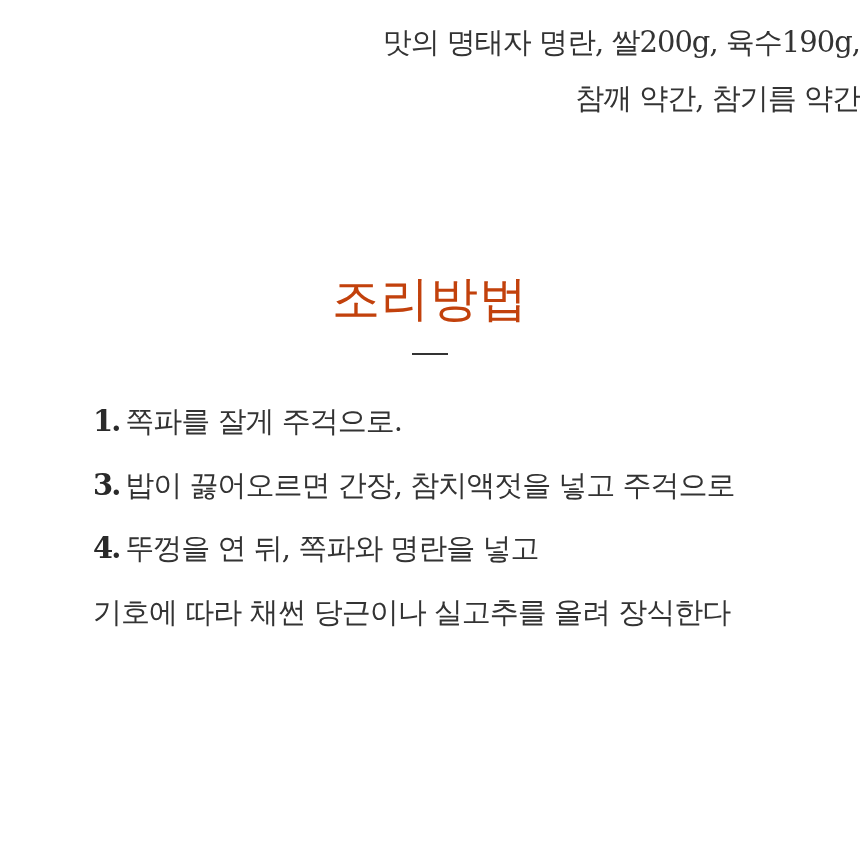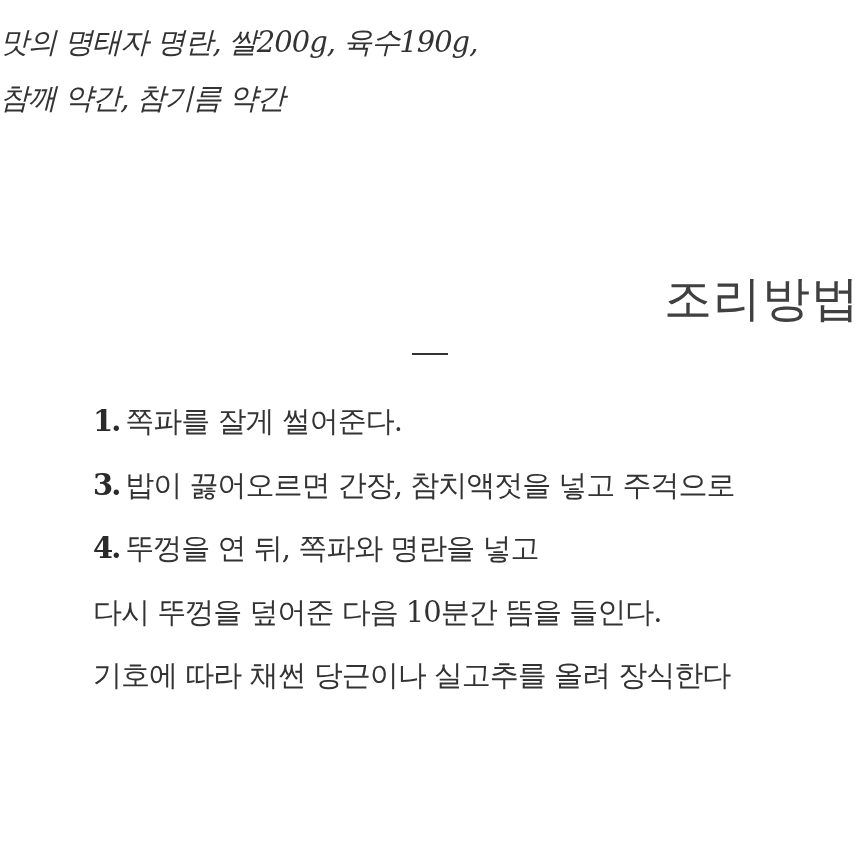--- a/index.html
+++ b/index.html
@@ -13,44 +13,43 @@
       overflow: hidden;
       position: relative;
       font-family: "DejaVu Serif", "Liberation Serif", serif;
       color: #333333;
     }
     .ingredients {
       position: absolute;
       top: 14px;
       left: 0;
       width: 860px;
-      text-align: left;
-      font-style: italic;
+      text-align: right;
     }
     .ingredients .line {
       font-size: 29px;
       line-height: 56px;
       height: 56px;
       letter-spacing: -1px;
       white-space: nowrap;
       color: #333333;
     }
     .section-title {
       position: absolute;
       top: 266px;
       left: 0;
       width: 860px;
-      text-align: right;
+      text-align: center;
       font-family: "DejaVu Sans", "Liberation Sans", sans-serif;
       font-size: 48px;
       font-weight: normal;
       line-height: 64px;
       margin: 0;
       letter-spacing: 1px;
-      color: #404040;
+      color: #c2410c;
     }
     .title-divider {
       position: absolute;
       top: 353px;
       left: 412px;
       width: 36px;
       height: 2px;
       background: #333333;
     }
     .steps {
@@ -80,27 +79,24 @@
 <section class="ingredients">
   <div class="line">맛의 명태자 명란, 쌀200g, 육수190g,</div>
   <div class="line">참깨 약간, 참기름 약간</div>
 </section>
 
 <h2 class="section-title">조리방법</h2>
 <div class="title-divider"></div>
 
 <section class="steps">
   <div class="row">
-    <span class="num">1.</span><span>쪽파를 잘게 썰어준다.</span>
+    <span class="num">1.</span><span>쪽파를 잘게 주걱으로.</span>
   </div>
   <div class="row">
     <span class="num">3.</span><span>밥이 끓어오르면 간장, 참치액젓을 넣고 주걱으로</span>
   </div>
   <div class="row">
     <span class="num">4.</span><span>뚜껑을 연 뒤, 쪽파와 명란을 넣고</span>
   </div>
   <div class="row">
-    <span>다시 뚜껑을 덮어준 다음 10분간 뜸을 들인다.</span>
-  </div>
-  <div class="row">
     <span>기호에 따라 채썬 당근이나 실고추를 올려 장식한다</span>
   </div>
 </section>
 
 </body></html>

